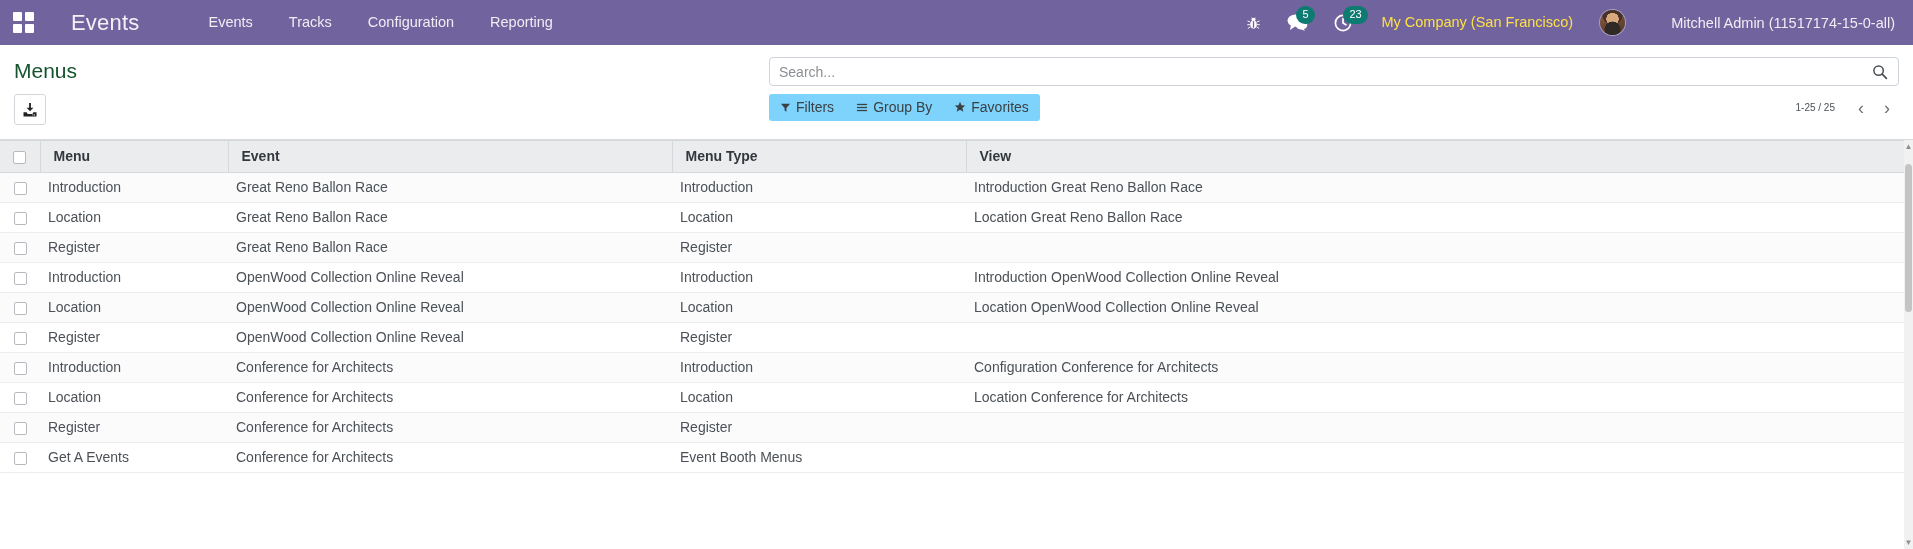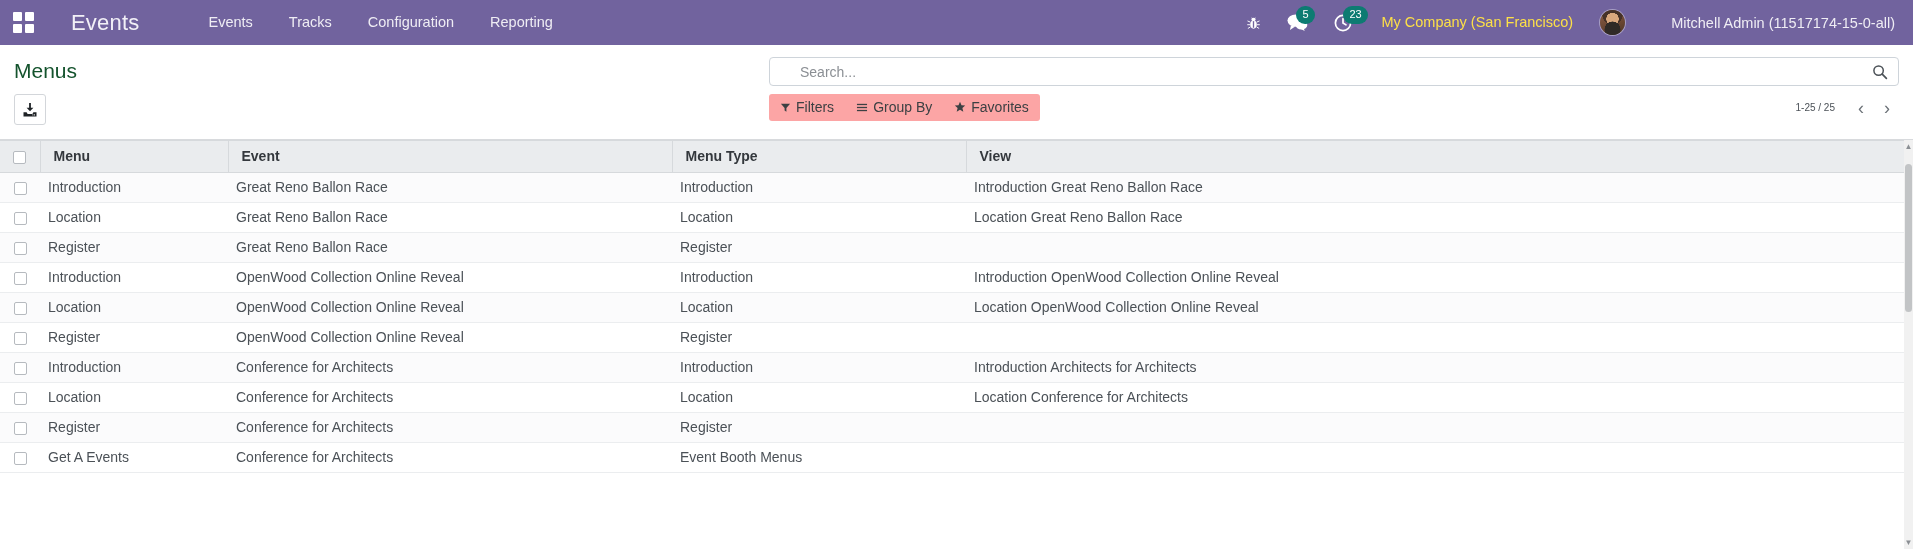--- a/index.html
+++ b/index.html
@@ -171,36 +171,35 @@
   }
   .searchview input {
     flex: 1;
     border: 0;
     outline: 0;
     font-size: 14px;
     font-family: "Liberation Sans", sans-serif;
     color: #a16207;
     background: transparent;
     height: 27px;
-    margin-left: 21px;
   }
   .searchview input::placeholder { color: #8b8f94; }
   .search-btn {
     background: transparent; border: 0; cursor: pointer;
     display: flex; align-items: center; padding: 0 1px;
   }
 
   .cp-bottom {
     display: flex;
     align-items: center;
     margin-top: 8px;
   }
   .dropdown-group {
     display: flex;
-    background: #fca5a5;
+    background: #7dd3fc;
     border-radius: 3px;
     text-align: right;
   }
   .dd-toggle {
     display: flex;
     align-items: center;
     gap: 5px;
     font-size: 14px;
     color: #3c4043;
     padding: 5px 11px 6px;
@@ -483,21 +482,21 @@
           <td class="col-menu">Register</td>
           <td class="col-event">OpenWood Collection Online Reveal</td>
           <td class="col-type">Register</td>
           <td class="col-view"></td>
         </tr>
         <tr>
           <td class="col-check"><input type="checkbox" class="cb" style=""></td>
           <td class="col-menu">Introduction</td>
           <td class="col-event">Conference for Architects</td>
           <td class="col-type">Introduction</td>
-          <td class="col-view">Introduction Architects for Architects</td>
+          <td class="col-view">Configuration Conference for Architects</td>
         </tr>
         <tr>
           <td class="col-check"><input type="checkbox" class="cb" style=""></td>
           <td class="col-menu">Location</td>
           <td class="col-event">Conference for Architects</td>
           <td class="col-type">Location</td>
           <td class="col-view">Location Conference for Architects</td>
         </tr>
         <tr>
           <td class="col-check"><input type="checkbox" class="cb" style=""></td>

